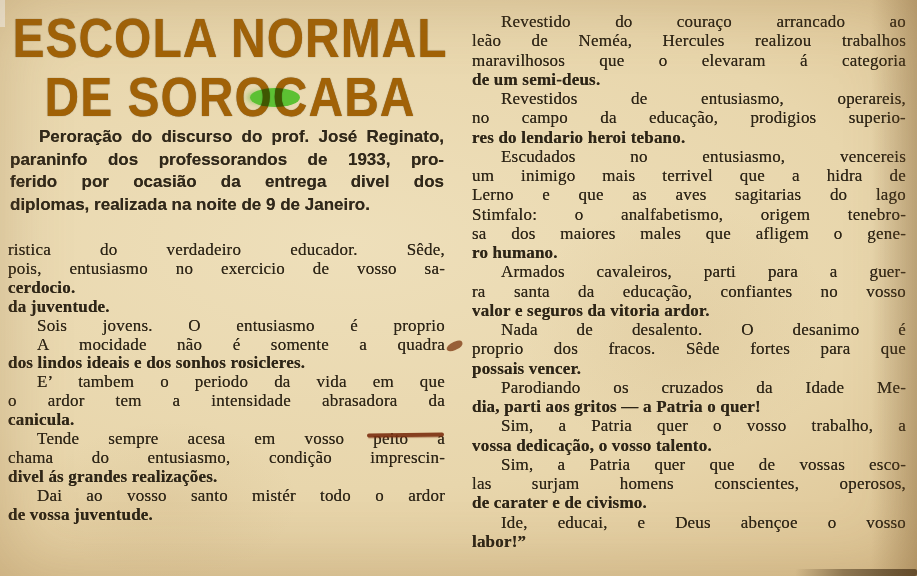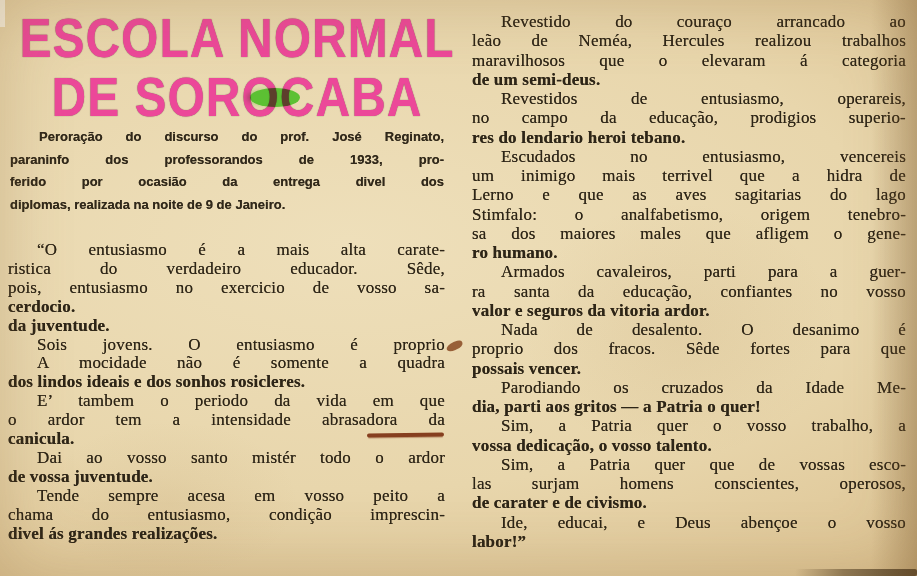--- a/index.html
+++ b/index.html
@@ -45,25 +45,25 @@
   }
   .ink-scratch {
     position: absolute; left: 446px; top: 342px; width: 17px; height: 8px;
     border-radius: 60% 40% 50% 50%;
     transform: rotate(-24deg);
     opacity: 0.85;
   }
 
   
   .headline {
-    position: absolute; left: 19px; top: 10px; width: 436px;
+    position: absolute; left: 12px; top: 10px; width: 436px;
     text-align: center;
     font-family: "Liberation Sans", "DejaVu Sans", sans-serif;
     font-weight: 700;
-    color: #ec4899;
+    color: #a16207;
     text-shadow: 0 0 1px rgba(40,32,20,0.6);
   }
   .headline .hl {
     font-size: 48px;
     line-height: 52px;
     height: 52px;
     letter-spacing: 1px;
     white-space: nowrap;
     transform: scaleY(1.16);
     transform-origin: 50% 20%;
@@ -76,21 +76,21 @@
     mix-blend-mode: multiply;
     opacity: 0.95;
     box-shadow: -6px 0 6px -3px rgba(70,200,40,0.6);
   }
 
   
   .lede {
     position: absolute; left: 10px; top: 126px; width: 434px;
     font-family: "Liberation Sans", "DejaVu Sans", sans-serif;
     font-weight: 700;
-    font-size: 13px;
+    font-size: 17px;
     color: #30281a;
     text-shadow: 0 0 0.6px rgba(45,35,20,0.7);
   }
   .lede .tline { line-height: 22.6px; }
   .lede .firstline { text-indent: 0; }
 
   
   .col {
     position: absolute;
     font-size: 17px;
@@ -135,46 +135,45 @@
     <div class="para">
       <div class="tline firstline">Peroração do discurso do prof. José Reginato,</div>
       <div class="tline">paraninfo dos professorandos de 1933, pro-</div>
       <div class="tline">ferido por ocasião da entrega divel dos</div>
       <div class="tline lastline">diplomas, realizada na noite de 9 de Janeiro.</div>
     </div>
   </div>
 
 <div class="col col-left">
     <div class="para">
-      <div class="tline firstline">“O entusiasmo é a mais alta carate-</div>
       <div class="tline">ristica do verdadeiro educador. Sêde,</div>
       <div class="tline">pois, entusiasmo no exercicio de vosso sa-</div>
       <div class="tline lastline">cerdocio.</div>
     </div>
     <div class="para">
       <div class="tline lastline">da juventude.</div>
       <div class="tline firstline">Sois jovens. O entusiasmo é proprio</div>
     </div>
     <div class="para">
       <div class="tline firstline">A mocidade não é somente a quadra</div>
       <div class="tline lastline">dos lindos ideais e dos sonhos rosicleres.</div>
     </div>
     <div class="para">
       <div class="tline firstline">E’ tambem o periodo da vida em que</div>
       <div class="tline">o ardor tem a intensidade abrasadora da</div>
       <div class="tline lastline">canicula.</div>
     </div>
     <div class="para">
-      <div class="tline firstline">Dai ao vosso santo mistér todo o ardor</div>
-      <div class="tline lastline">de vossa juventude.</div>
-    </div>
-    <div class="para">
       <div class="tline firstline">Tende sempre acesa em vosso peito a</div>
       <div class="tline">chama do entusiasmo, condição imprescin-</div>
       <div class="tline lastline">divel ás grandes realizações.</div>
+    </div>
+    <div class="para">
+      <div class="tline firstline">Dai ao vosso santo mistér todo o ardor</div>
+      <div class="tline lastline">de vossa juventude.</div>
     </div>
   </div>
 <div class="col col-right">
     <div class="para">
       <div class="tline firstline">Revestido do couraço arrancado ao</div>
       <div class="tline">leão de Neméa, Hercules realizou trabalhos</div>
       <div class="tline">maravilhosos que o elevaram á categoria</div>
       <div class="tline lastline">de um semi-deus.</div>
     </div>
     <div class="para">

